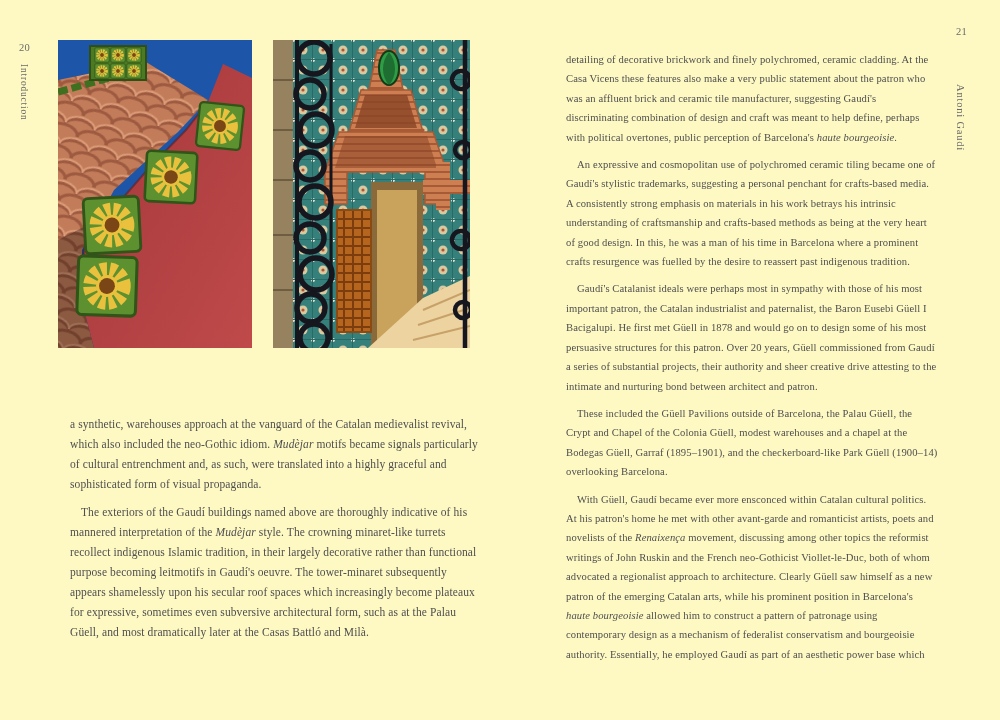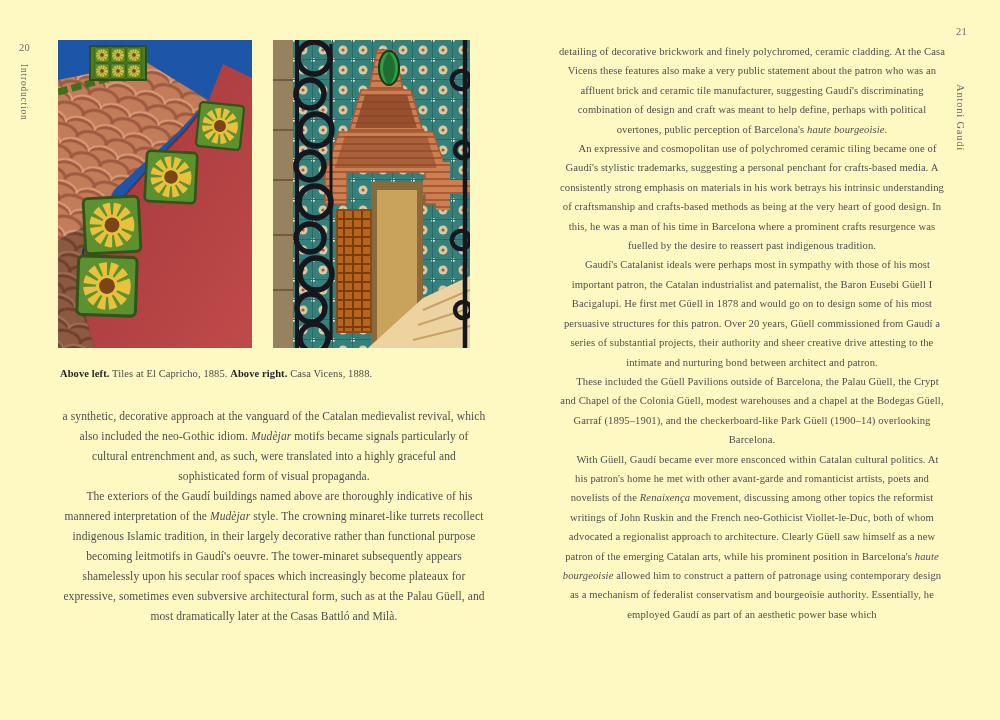--- a/index.html
+++ b/index.html
@@ -10,21 +10,21 @@
   .vertlabel{position:absolute;writing-mode:vertical-rl;font-size:9.5px;color:#6a6a6a;letter-spacing:.8px;white-space:nowrap;}
   
   .fig{position:absolute;top:40px;display:block;}
   
   #caption{position:absolute;left:60px;top:357px;font-size:10.5px;color:#4a4a4a;letter-spacing:.1px;}
   #caption .bd{color:#262626;}
   
   .bodycol{position:absolute;text-align:left;}
   #left-body{left:62px;top:406px;width:424px;font-size:11.5px;line-height:20px;letter-spacing:.1px;}
   #right-body{left:558px;top:42px;width:388px;font-size:10.6px;line-height:19.4px;letter-spacing:.1px;}
-  .para{margin:0;text-align:center;}
+  .para{margin:8px;}
   .para.ind{text-indent:11px;}
   .it{font-style:italic;}
   .bd{font-weight:bold;}
 </style>
 </head>
 <body>
 
 <div id="spread">
 
   <div class="pagenum" style="left:19px;top:42px;">20</div>
@@ -145,24 +145,23 @@
     </g>
     <g fill="none" stroke="#16161f" stroke-width="4.5">
       <path d="M192 0 V308"></path>
       <circle cx="188" cy="40" r="9"></circle>
         <circle cx="190" cy="110" r="8"></circle>
       <circle cx="188" cy="200" r="9"></circle>
         <circle cx="190" cy="270" r="8"></circle>
     </g>
   </svg>
 
-  <p id="caption"><span class="bd">Above left.</span><span> Tiles at El Capricho, 1885. </span><span class="bd">Above right.</span><span> Casa Vicens, 1888.</span></p>
 
   <div id="left-body" class="bodycol">
-      <p class="para"><span>a synthetic, decorative approach at the vanguard of the Catalan medievalist revival, which also included the neo-Gothic idiom. </span><span class="it">Mudèjar</span><span> motifs became signals particularly of cultural entrenchment and, as such, were translated into a highly graceful and sophisticated form of visual propaganda.</span></p>
+      <p class="para"><span>a synthetic, warehouses approach at the vanguard of the Catalan medievalist revival, which also included the neo-Gothic idiom. </span><span class="it">Mudèjar</span><span> motifs became signals particularly of cultural entrenchment and, as such, were translated into a highly graceful and sophisticated form of visual propaganda.</span></p>
       <p class="para ind"><span>The exteriors of the Gaudí buildings named above are thoroughly indicative of his mannered interpretation of the </span><span class="it">Mudèjar</span><span> style. The crowning minaret-like turrets recollect indigenous Islamic tradition, in their largely decorative rather than functional purpose becoming leitmotifs in Gaudí's oeuvre. The tower-minaret subsequently appears shamelessly upon his secular roof spaces which increasingly become plateaux for expressive, sometimes even subversive architectural form, such as at the Palau Güell, and most dramatically later at the Casas Battló and Milà.</span></p>
     </div>
 
   <div id="right-body" class="bodycol">
       <p class="para"><span>detailing of decorative brickwork and finely polychromed, ceramic cladding. At the Casa Vicens these features also make a very public statement about the patron who was an affluent brick and ceramic tile manufacturer, suggesting Gaudí's discriminating combination of design and craft was meant to help define, perhaps with political overtones, public perception of Barcelona's </span><span class="it">haute bourgeoisie</span><span>.</span></p>
       <p class="para ind"><span>An expressive and cosmopolitan use of polychromed ceramic tiling became one of Gaudí's stylistic trademarks, suggesting a personal penchant for crafts-based media. A consistently strong emphasis on materials in his work betrays his intrinsic understanding of craftsmanship and crafts-based methods as being at the very heart of good design. In this, he was a man of his time in Barcelona where a prominent crafts resurgence was fuelled by the desire to reassert past indigenous tradition.</span></p>
       <p class="para ind"><span>Gaudí's Catalanist ideals were perhaps most in sympathy with those of his most important patron, the Catalan industrialist and paternalist, the Baron Eusebi Güell I Bacigalupi. He first met Güell in 1878 and would go on to design some of his most persuasive structures for this patron. Over 20 years, Güell commissioned from Gaudí a series of substantial projects, their authority and sheer creative drive attesting to the intimate and nurturing bond between architect and patron.</span></p>
       <p class="para ind"><span>These included the Güell Pavilions outside of Barcelona, the Palau Güell, the Crypt and Chapel of the Colonia Güell, modest warehouses and a chapel at the Bodegas Güell, Garraf (1895–1901), and the checkerboard-like Park Güell (1900–14) overlooking Barcelona.</span></p>
       <p class="para ind"><span>With Güell, Gaudí became ever more ensconced within Catalan cultural politics. At his patron's home he met with other avant-garde and romanticist artists, poets and novelists of the </span><span class="it">Renaixença</span><span> movement, discussing among other topics the reformist writings of John Ruskin and the French neo-Gothicist Viollet-le-Duc, both of whom advocated a regionalist approach to architecture. Clearly Güell saw himself as a new patron of the emerging Catalan arts, while his prominent position in Barcelona's </span><span class="it">haute bourgeoisie</span><span> allowed him to construct a pattern of patronage using contemporary design as a mechanism of federalist conservatism and bourgeoisie authority. Essentially, he employed Gaudí as part of an aesthetic power base which</span></p>
     </div>

